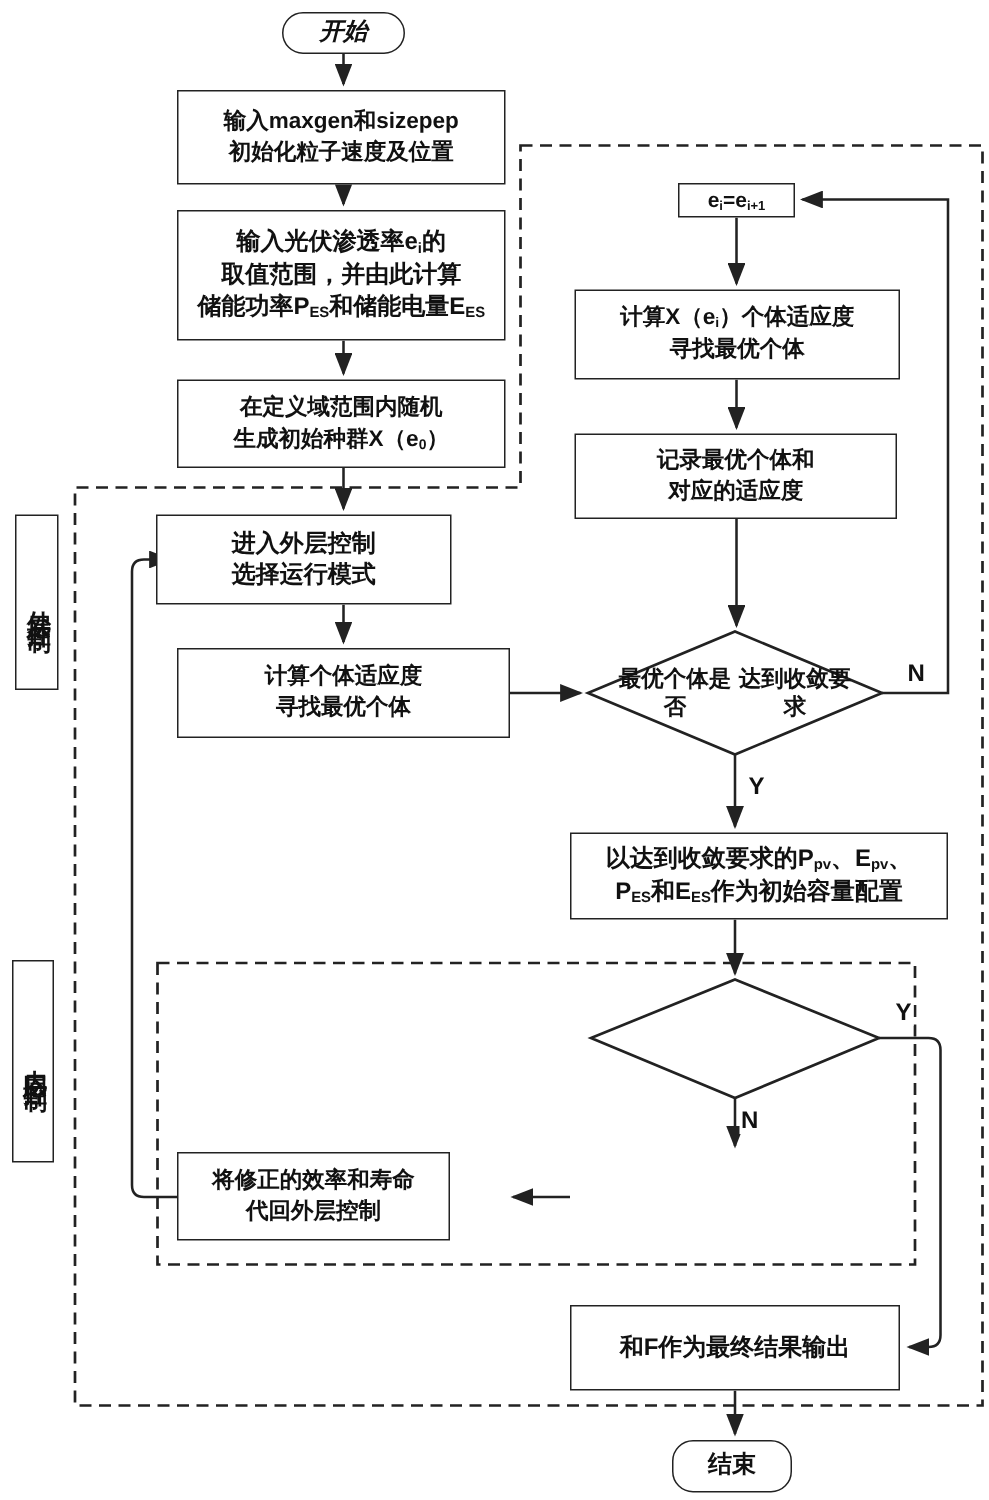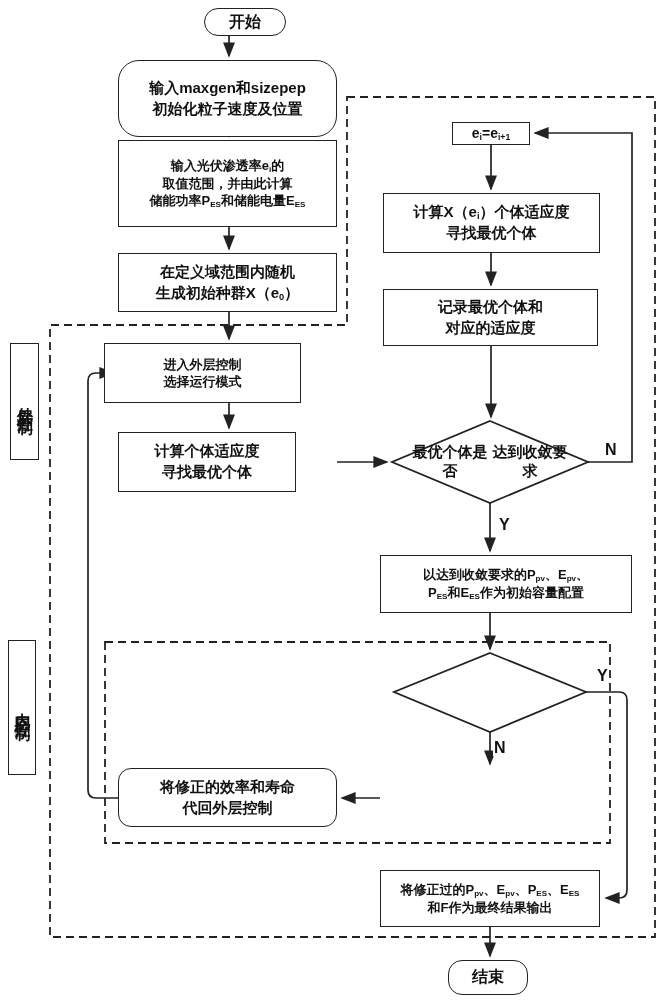--- a/index.html
+++ b/index.html
@@ -27,21 +27,21 @@
     display:flex;align-items:center;justify-content:center;
     writing-mode:vertical-rl;text-orientation:upright;
     font-weight:600;font-size:16px;letter-spacing:4px;
   }
   .blabel{
     position:absolute;z-index:2;font-weight:600;font-size:16px;background:#fff;
     padding:0 1px;line-height:1;
   }
   sub{font-size:0.62em;line-height:0;vertical-align:-0.25em;}
   .f15{font-size:15px;}
-  .f145{font-size:13px;line-height:1.37;}
+  .f145{font-size:16px;line-height:1.37;}
   .f16{font-size:16px;}
   .lh20{line-height:1.33;}
 </style>
 </head>
 <body>
 
 <div id="stage">
 
   <svg id="wires" width="659" height="1000" viewBox="0 0 659 1000">
     <defs>
@@ -69,46 +69,46 @@
     <path d="M490 732 L490 764" fill="none" stroke="#222" stroke-width="1.7" marker-end="url(#ah)"></path>
     <path d="M586 692 L619 692 Q627 692 627 700 L627 890 Q627 898 619 898 L606 898" fill="none" stroke="#222" stroke-width="1.7" marker-end="url(#ah)"></path>
     <path d="M380 798 L342 798" fill="none" stroke="#222" stroke-width="1.7" marker-end="url(#ah)"></path>
     <path d="M118 798 L96 798 Q88 798 88 790 L88 381 Q88 373 96 373 L113 373" fill="none" stroke="#222" stroke-width="1.7" marker-end="url(#ah)"></path>
     <path d="M490 927 L490 956" fill="none" stroke="#222" stroke-width="1.7" marker-end="url(#ah)"></path>
 
     <polygon points="490,421 588,462 490,503 392,462" fill="#fff" stroke="#222" stroke-width="1.8"></polygon>
     <polygon points="490,653 586,692 490,732 394,692" fill="#fff" stroke="#222" stroke-width="1.8"></polygon>
   </svg>
 
-  <div class="node terminal f16" style="left:204px;top:8px;width:82px;height:28px;">
+  <div class="node terminal f16" style="left:188px;top:8px;width:82px;height:28px;font-style:italic;">
     <div>开始</div>
   </div>
 
-  <div class="node f15" style="left:118px;top:60px;width:219px;height:77px;border-radius:21px;">
+  <div class="node f15" style="left:118px;top:60px;width:219px;height:63px;">
     <div>输入maxgen和sizepep</div>
     <div>初始化粒子速度及位置</div>
   </div>
 
   <div class="node f145" style="left:118px;top:140px;width:219px;height:87px;">
     <div>输入光伏渗透率e<sub>i</sub>的</div>
     <div>取值范围，并由此计算</div>
     <div>储能功率P<sub>ES</sub>和储能电量E<sub>ES</sub></div>
   </div>
 
   <div class="node f15" style="left:118px;top:253px;width:219px;height:59px;">
     <div>在定义域范围内随机</div>
     <div>生成初始种群X（e<sub>0</sub>）</div>
   </div>
 
   <div class="node f145 lh20" style="left:104px;top:343px;width:197px;height:60px;">
     <div>进入外层控制</div>
     <div>选择运行模式</div>
   </div>
 
-  <div class="node f15" style="left:118px;top:432px;width:178px;height:60px;">
+  <div class="node f15" style="left:118px;top:432px;width:222px;height:60px;">
     <div>计算个体适应度</div>
     <div>寻找最优个体</div>
   </div>
 
   <div class="node" style="left:452px;top:122px;width:78px;height:23px;font-size:14px;">
     <div>e<sub>i</sub>=e<sub>i+1</sub></div>
   </div>
 
   <div class="node f15" style="left:383px;top:193px;width:217px;height:60px;text-align:center;">
     <div>计算X（e<sub>i</sub>）个体适应度</div>
@@ -125,27 +125,26 @@
     <div>达到收敛要求</div>
   </div>
 
   <div class="node f145" style="left:380px;top:555px;width:252px;height:58px;">
     <div>以达到收敛要求的P<sub>pv</sub>、E<sub>pv</sub>、</div>
     <div>P<sub>ES</sub>和E<sub>ES</sub>作为初始容量配置</div>
   </div>
 
 
 
-  <div class="node f15" style="left:118px;top:768px;width:219px;height:59px;border-radius:13px;">
+  <div class="node f15" style="left:118px;top:768px;width:182px;height:59px;">
     <div>将修正的效率和寿命</div>
     <div>代回外层控制</div>
   </div>
 
   <div class="node f145" style="left:380px;top:870px;width:220px;height:57px;">
-    <div>将修正过的P<sub>pv</sub>、E<sub>pv</sub>、P<sub>ES</sub>、E<sub>ES</sub></div>
     <div>和F作为最终结果输出</div>
   </div>
 
   <div class="node terminal f16" style="left:448px;top:960px;width:80px;height:35px;">
     <div>结束</div>
   </div>
 
   <div class="vlabel" style="left:10px;top:343px;width:29px;height:117px;">外层控制</div>
   <div class="vlabel" style="left:8px;top:640px;width:28px;height:135px;">内层控制</div>
 

